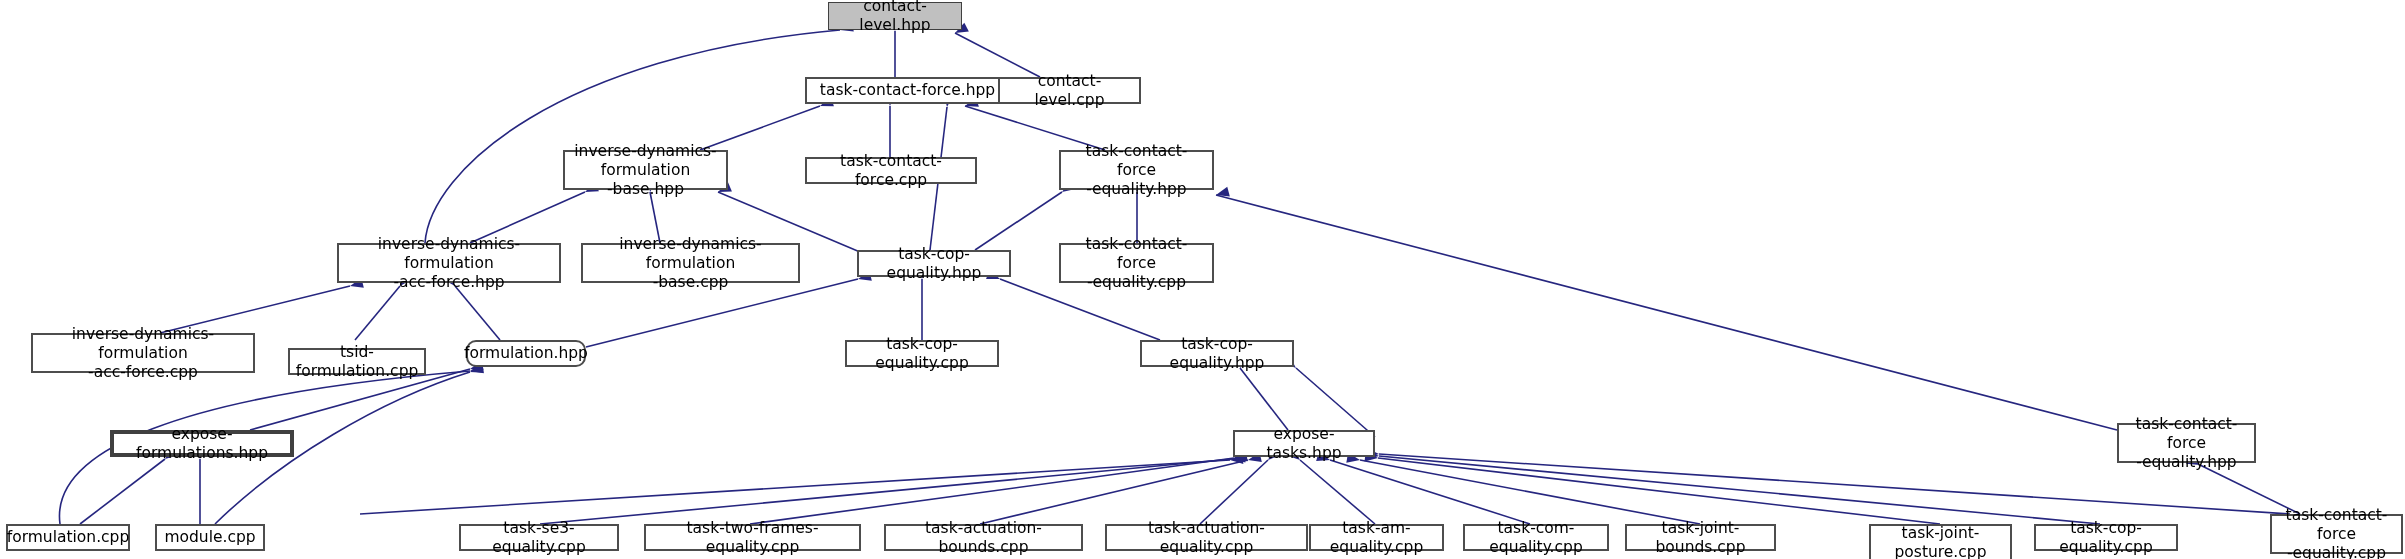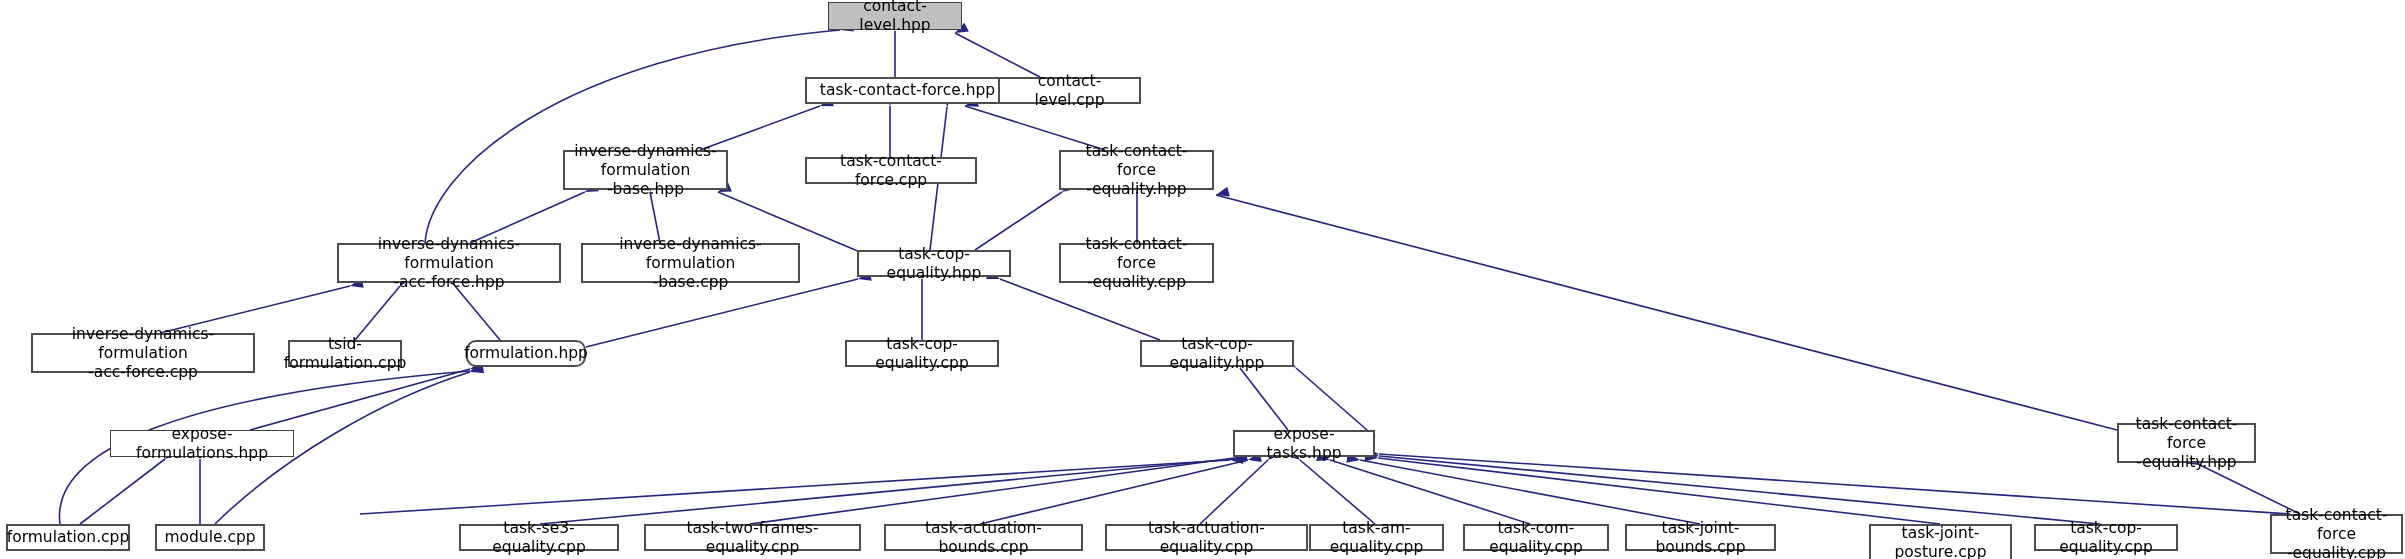--- a/index.html
+++ b/index.html
@@ -2,21 +2,21 @@
 <html><head>
 <meta charset="utf-8">
 <style>
   html,body{margin:0;padding:0;background:#ffffff;}
   body{font-family:"DejaVu Sans","Liberation Sans",sans-serif;}
   #graph-root{position:relative;width:2405px;height:559px;background:#ffffff;overflow:hidden;}
   #graph-svg{position:absolute;left:0;top:0;width:2405px;height:559px;}
   .node-box{
     position:absolute;
     box-sizing:border-box;
-    border:1px solid #404040;
+    border:4px solid #404040;
     background:#ffffff;
     display:flex;
     align-items:center;
     justify-content:center;
     text-align:center;
     font-size:15.5px;
     line-height:19px;
     color:#000000;
     white-space:pre-line;
     letter-spacing:0px;
@@ -125,21 +125,21 @@
 -equality.hpp</span></div>
     <div class="node-box thick" style="left: 337px; top: 243px; width: 224px; height: 40px;"><span class="node-label">inverse-dynamics-formulation
 -acc-force.hpp</span></div>
     <div class="node-box thick" style="left: 581px; top: 243px; width: 219px; height: 40px;"><span class="node-label">inverse-dynamics-formulation
 -base.cpp</span></div>
     <div class="node-box thick" style="left: 857px; top: 250px; width: 154px; height: 27px;"><span class="node-label">task-cop-equality.hpp</span></div>
     <div class="node-box thick" style="left: 1059px; top: 243px; width: 155px; height: 40px;"><span class="node-label">task-contact-force
 -equality.cpp</span></div>
     <div class="node-box thick" style="left: 31px; top: 333px; width: 224px; height: 40px;"><span class="node-label">inverse-dynamics-formulation
 -acc-force.cpp</span></div>
-    <div class="node-box thick" style="left: 288px; top: 340px; width: 114px; height: 27px;"><span class="node-label">tsid-formulation.cpp</span></div>
+    <div class="node-box thick" style="left: 288px; top: 348px; width: 138px; height: 27px;"><span class="node-label">tsid-formulation.cpp</span></div>
     <div class="node-box thick" style="left: 466px; top: 340px; width: 120px; height: 27px; border-radius: 10px;"><span class="node-label">formulation.hpp</span></div>
     <div class="node-box thick" style="left: 845px; top: 340px; width: 154px; height: 27px;"><span class="node-label">task-cop-equality.cpp</span></div>
     <div class="node-box thick" style="left: 1140px; top: 340px; width: 154px; height: 27px;"><span class="node-label">task-cop-equality.hpp</span></div>
     <div class="node-box" style="left: 110px; top: 430px; width: 184px; height: 27px;"><span class="node-label">expose-formulations.hpp</span></div>
     <div class="node-box thick" style="left: 1233px; top: 430px; width: 142px; height: 27px;"><span class="node-label">expose-tasks.hpp</span></div>
     <div class="node-box thick" style="left: 2117px; top: 423px; width: 139px; height: 40px;"><span class="node-label">task-contact-force
 -equality.hpp</span></div>
     <div class="node-box thick" style="left: 6px; top: 524px; width: 124px; height: 27px;"><span class="node-label">formulation.cpp</span></div>
     <div class="node-box thick" style="left: 155px; top: 524px; width: 110px; height: 27px;"><span class="node-label">module.cpp</span></div>
     <div class="node-box thick" style="left: 459px; top: 524px; width: 160px; height: 27px;"><span class="node-label">task-se3-equality.cpp</span></div>

